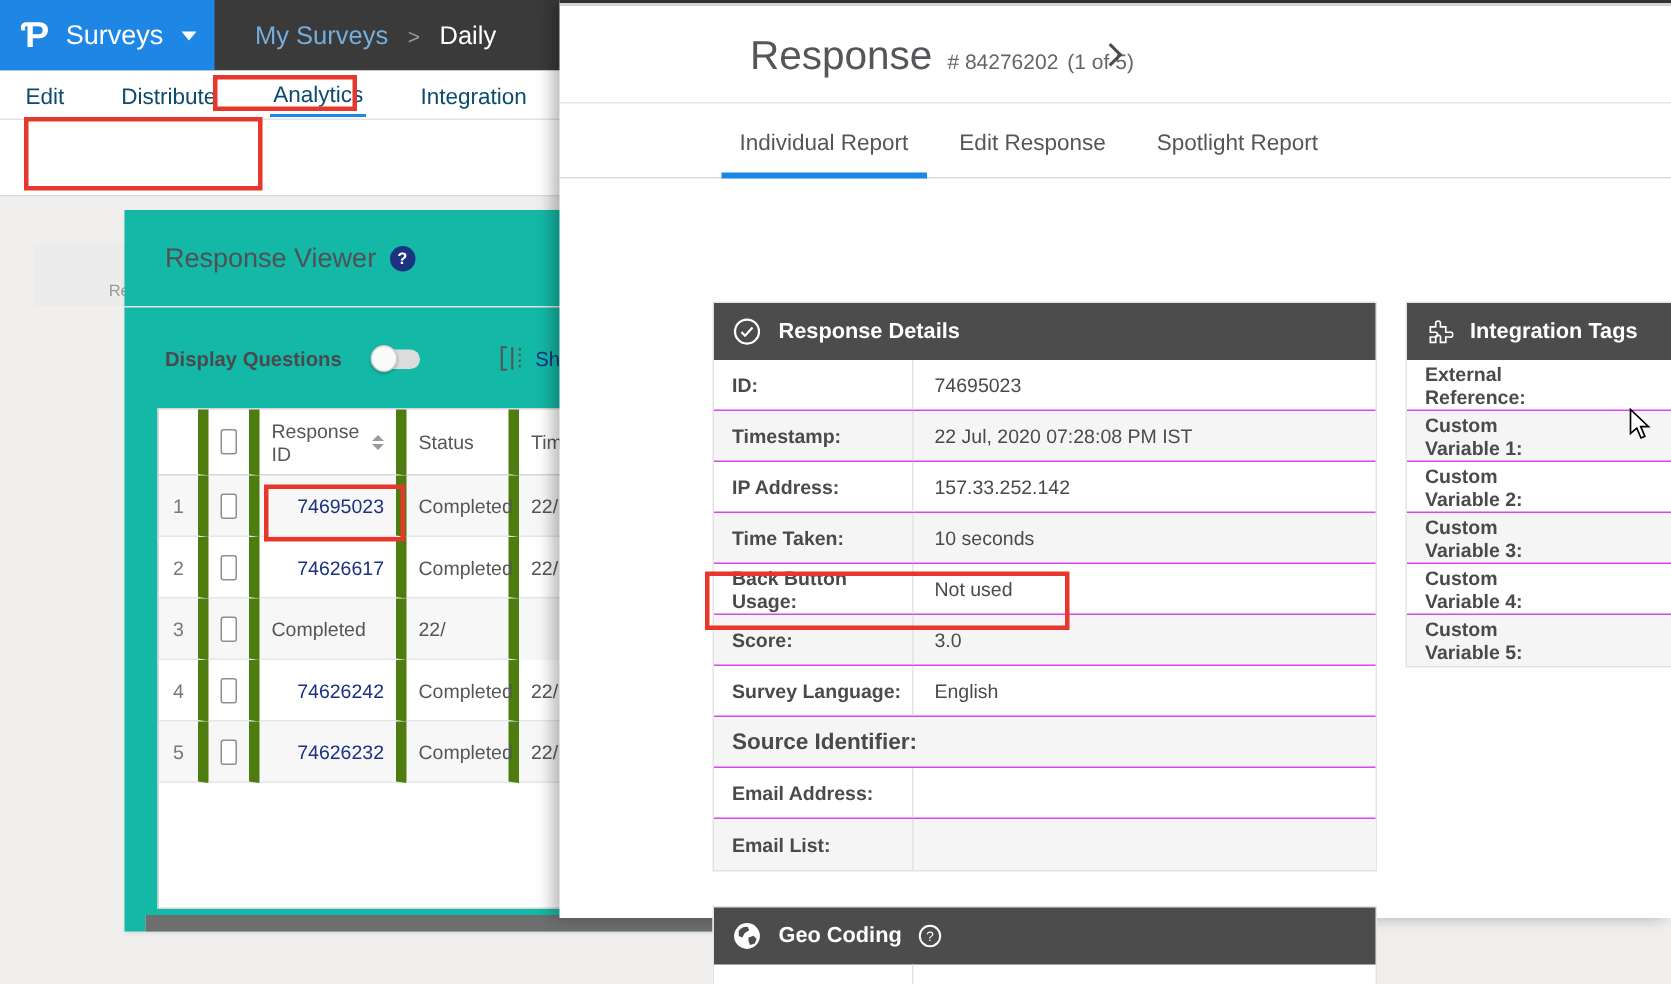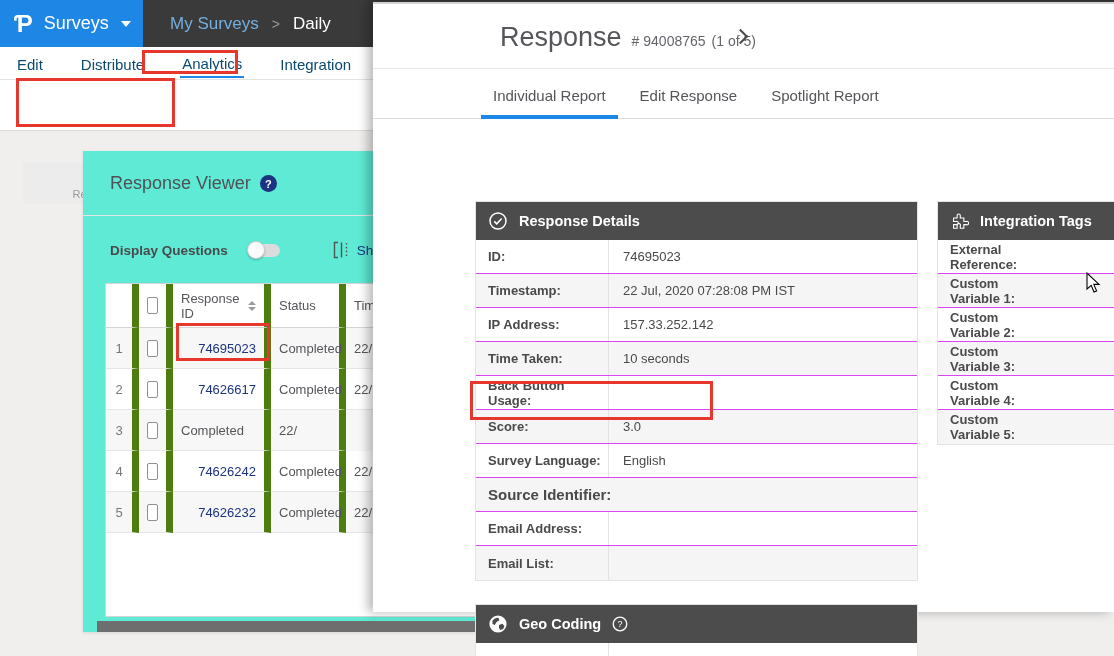--- a/index.html
+++ b/index.html
@@ -25,21 +25,21 @@
 
   
   .toolbar-row { position:absolute; left:0; top:80px; width:1114px; height:51px; background:#fff; border-bottom:1px solid #d9d9d9; }
   .tool-btn { position:absolute; top:83px; height:41px; display:flex; flex-direction:column; align-items:center; justify-content:center; gap:2px; cursor:pointer; }
   .tool-btn .tool-label { font-size:11px; color:#9b9b9b; }
   .btn-responses { left:23px; width:154px; background:#ececec; }
   .btn-analysis { left:196px; width:150px; background:#fff; }
   .tool-caret { position:absolute; right:7px; top:18px; width:0; height:0; border-left:4px solid transparent; border-right:4px solid transparent; border-top:5px solid #555; }
 
   
-  .card { position:absolute; left:83px; top:151px; width:540px; height:481px; background:#5eead4; box-shadow:0 1px 3px rgba(0,0,0,0.10);padding-left:22px; }
+  .card { position:absolute; left:83px; top:140px; width:540px; height:481px; background:#14b8a6; box-shadow:0 1px 3px rgba(0,0,0,0.10);padding-left:22px; }
   .viewer-title-row { position:absolute; left:27px; top:22px; display:flex; align-items:center; gap:9px; }
   .viewer-title { font-size:18px; color:#4f5156; }
   .help-badge { width:17px; height:17px; border-radius:50%; background:#1b3380; color:#fff; font-size:11px; font-weight:bold; display:flex; align-items:center; justify-content:center; cursor:pointer; }
   .card-divider { position:absolute; left:0; top:64px; width:100%; height:1px; background:#e6e6e6; }
   .dq-row { position:absolute; left:27px; top:88px; width:480px; height:22px; display:flex; align-items:center; }
   .dq-label { font-size:13.5px; font-weight:bold; color:#4a4a4c; }
   .toggle { position:relative; width:30px; height:13px; background:#dcdcdc; border-radius:7px; margin-left:22px; cursor:pointer; }
   .toggle .knob { position:absolute; left:-3px; top:-3px; width:18px; height:18px; background:#fafafa; border:1px solid #cfcfcf; border-radius:50%; box-shadow:0 1px 2px rgba(0,0,0,0.25); }
   .showhide { display:flex; align-items:center; gap:7px; margin-left:53px; cursor:pointer; }
   .showhide-label { font-size:13.5px; color:#1b3380; }
@@ -250,21 +250,21 @@
     </div>
     <div class="hscroll-track">
       <div class="hscroll-thumb"></div>
     </div>
   </div>
 
   <div class="panel">
     <div class="panel-topbar"></div>
     <div class="panel-title-row">
       <span class="panel-title">Response</span>
-      <span class="panel-subnum"># 94008765</span>
+      <span class="panel-subnum"># 84276202</span>
       <span class="panel-subcount">(1 of 5)</span>
     </div>
     <span class="panel-next"></span>
     <div class="panel-divider1"></div>
 
     <div class="panel-tabs">
         <span class="ptab active">
       <span>Individual Report</span>
     </span>
         <span class="ptab">
@@ -297,20 +297,21 @@
           <div class="drow">
       <span class="d-label">IP Address:</span>
       <span class="d-value">157.33.252.142</span>
     </div>
           <div class="drow alt">
       <span class="d-label">Time Taken:</span>
       <span class="d-value">10 seconds</span>
     </div>
           <div class="drow">
       <span class="d-label">Back Button Usage:</span>
+      <span class="d-value">Not used</span>
     </div>
           <div class="drow alt">
       <span class="d-label">Score:</span>
       <span class="d-value">3.0</span>
     </div>
           <div class="drow">
       <span class="d-label">Survey Language:</span>
       <span class="d-value">English</span>
     </div>
           <div class="drow full alt">

